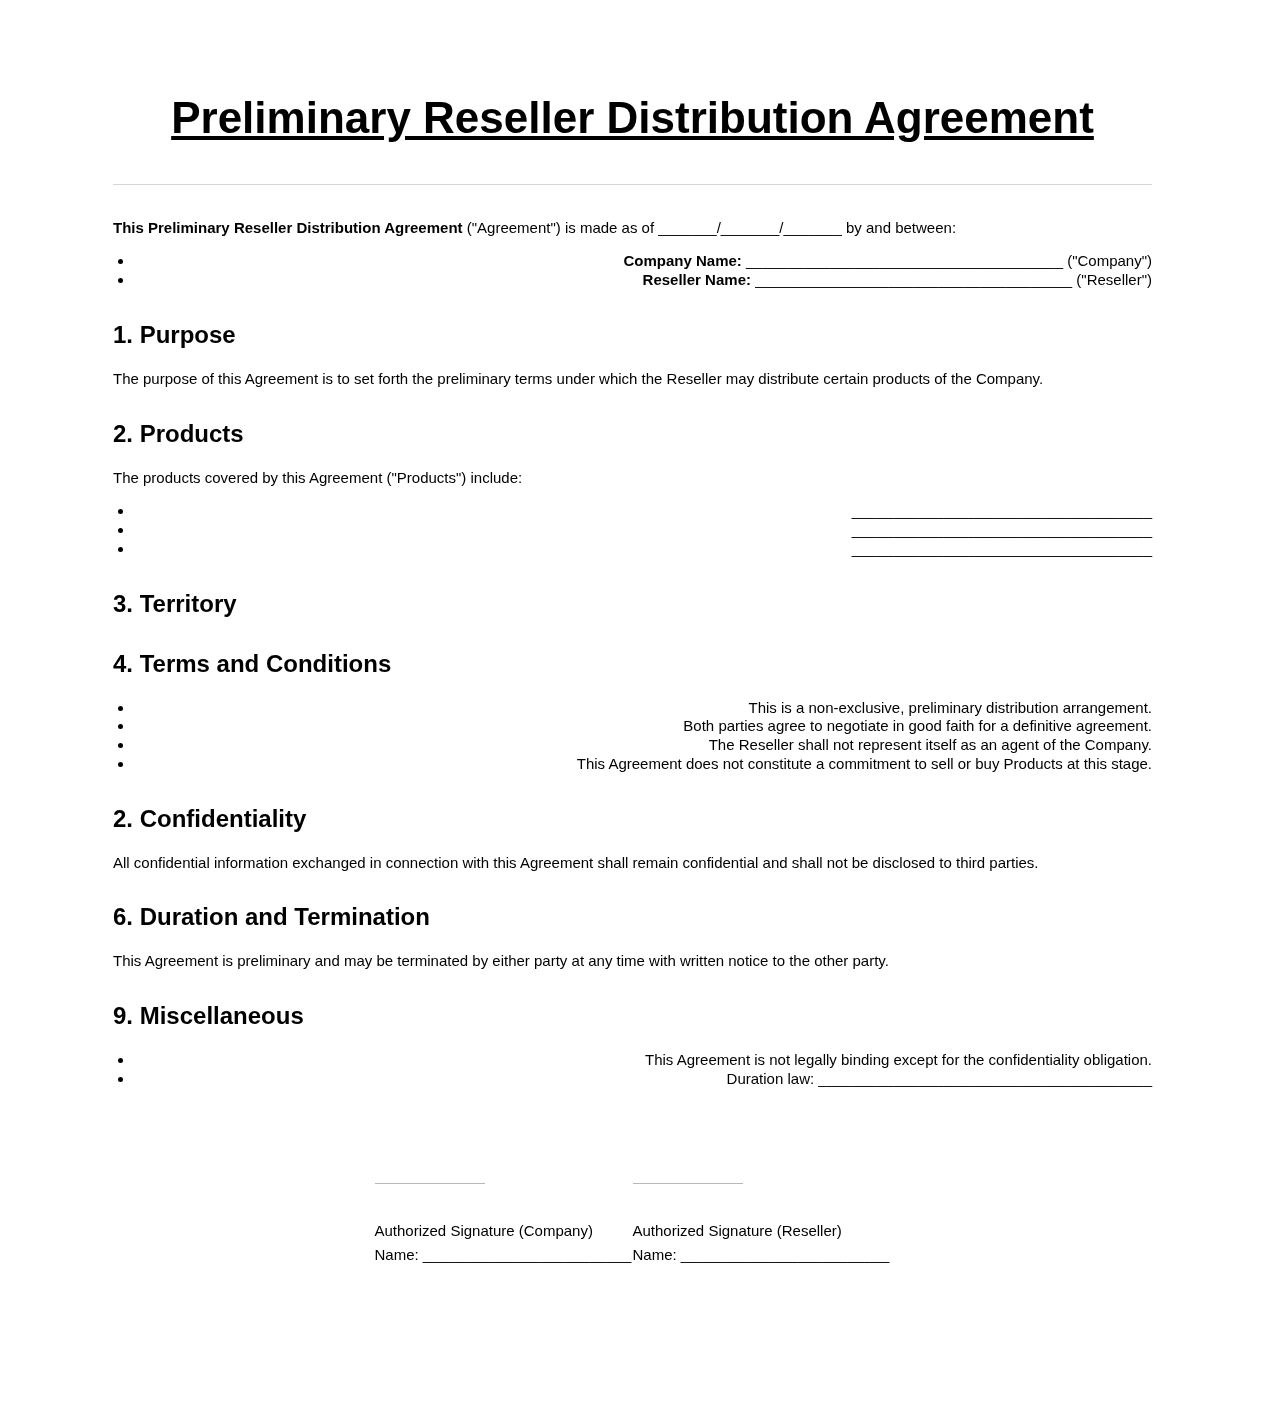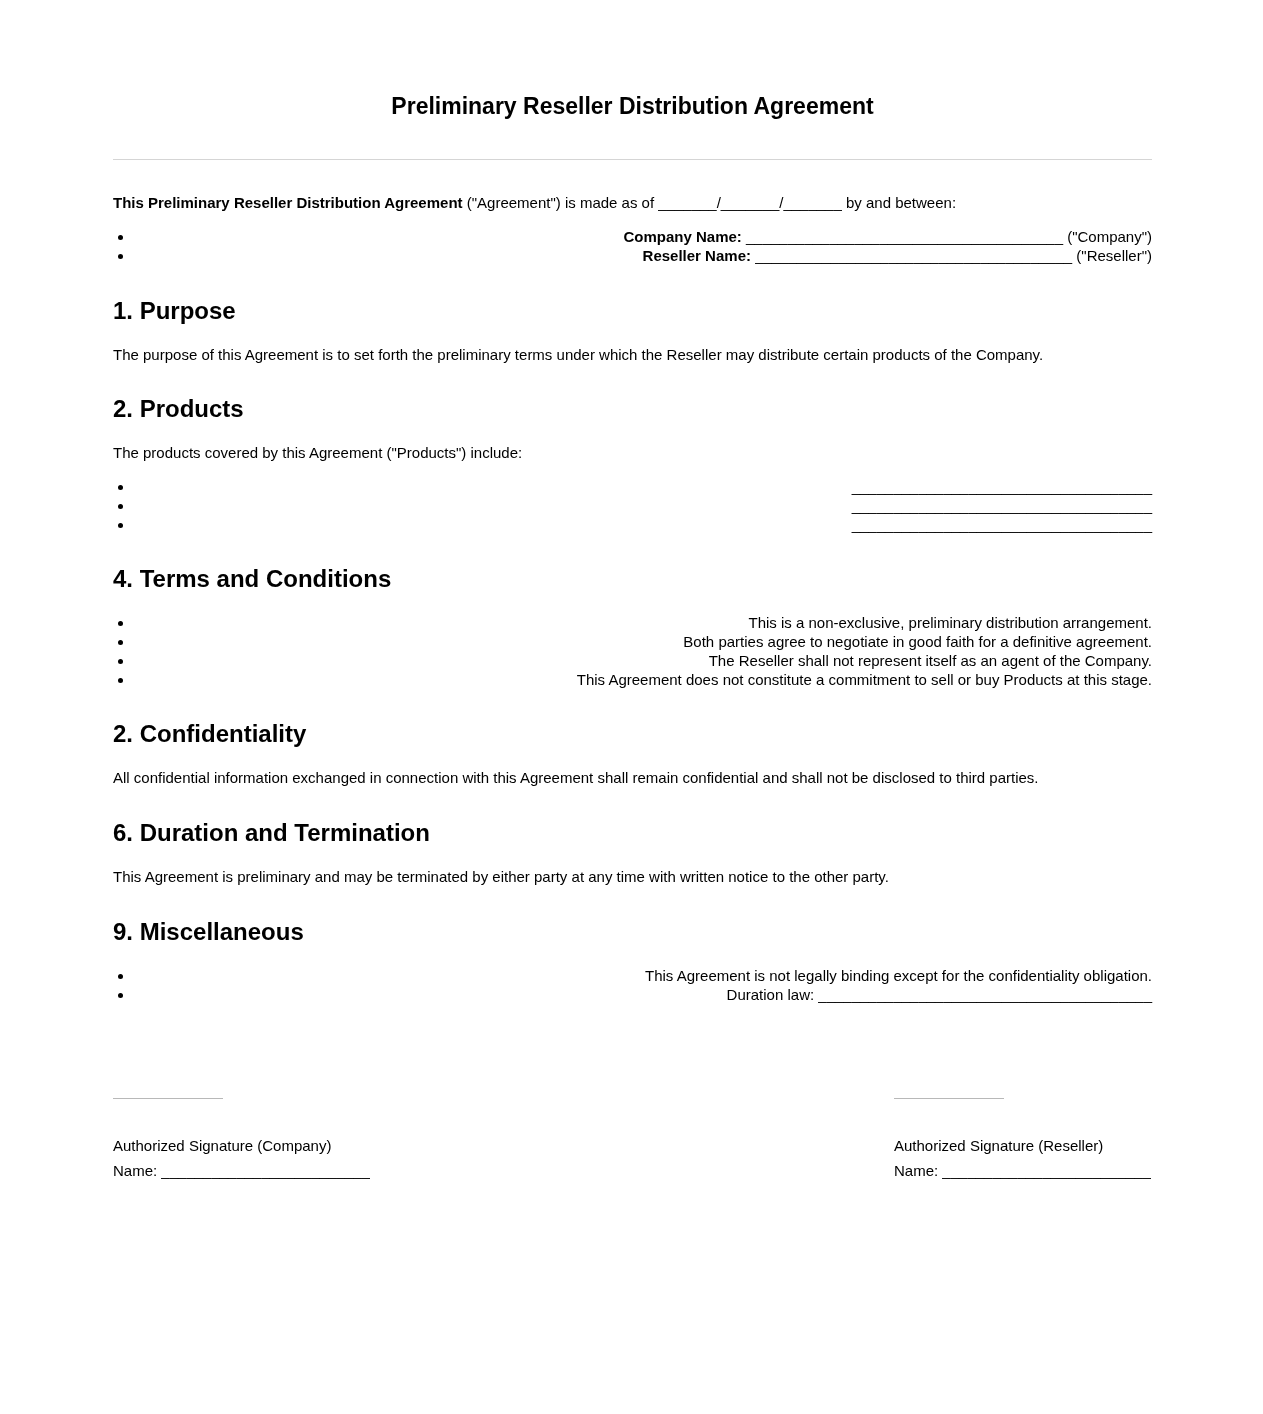--- a/index.html
+++ b/index.html
@@ -12,25 +12,26 @@
     min-height: 1414px;
     font-family: "Liberation Sans", "DejaVu Sans", sans-serif;
     font-size: 15px;
     line-height: 1.25;
     color: #000000;
   }
   .page {
     padding: 93px 111px 80px 113px;
   }
   h1.doc-title {
-    font-size: 23px;
+    font-size: 44px;
     line-height: 1.15;
     font-weight: bold;
     text-align: center;
     margin: 0;
+    text-decoration: underline;
   }
   hr.title-divider {
     border: none;
     border-top: 1px solid #d5d5d5;
     height: 0;
     margin: 40px 0 0;
   }
   p { margin: 15px 0; }
   p.intro { margin: 34px 0 15px; }
   ul {
@@ -41,21 +42,21 @@
   li { margin: 0; padding: 0; }
   h2.section-heading {
     font-size: 24px;
     line-height: 1.25;
     font-weight: bold;
     margin: 30px 0 20px;
   }
   .blank { white-space: pre; }
   .signatures {
     display: flex;
-    justify-content: space-between;
+    justify-content: center;
     margin-top: 94px;
   }
   .sig-block { width: 258px; }
   .sig-line {
     border-top: 1px solid #b8b8b8;
     width: 110px;
     height: 0;
     margin: 0 0 38px;
   }
   .sig-block p { margin: 0 0 6px; }
@@ -80,20 +81,21 @@
   <p>The purpose of this Agreement is to set forth the preliminary terms under which the Reseller may distribute certain products of the Company.</p>
 
   <h2 class="section-heading">2. Products</h2>
   <p>The products covered by this Agreement ("Products") include:</p>
   <ul>
     <li><span class="blank">____________________________________</span></li>
     <li><span class="blank">____________________________________</span></li>
     <li><span class="blank">____________________________________</span></li>
   </ul>
 
+  <h2 class="section-heading">3. Territory</h2>
 
   <h2 class="section-heading">4. Terms and Conditions</h2>
   <ul>
     <li>This is a non-exclusive, preliminary distribution arrangement.</li>
     <li>Both parties agree to negotiate in good faith for a definitive agreement.</li>
     <li>The Reseller shall not represent itself as an agent of the Company.</li>
     <li>This Agreement does not constitute a commitment to sell or buy Products at this stage.</li>
   </ul>
 
   <h2 class="section-heading">2. Confidentiality</h2>

